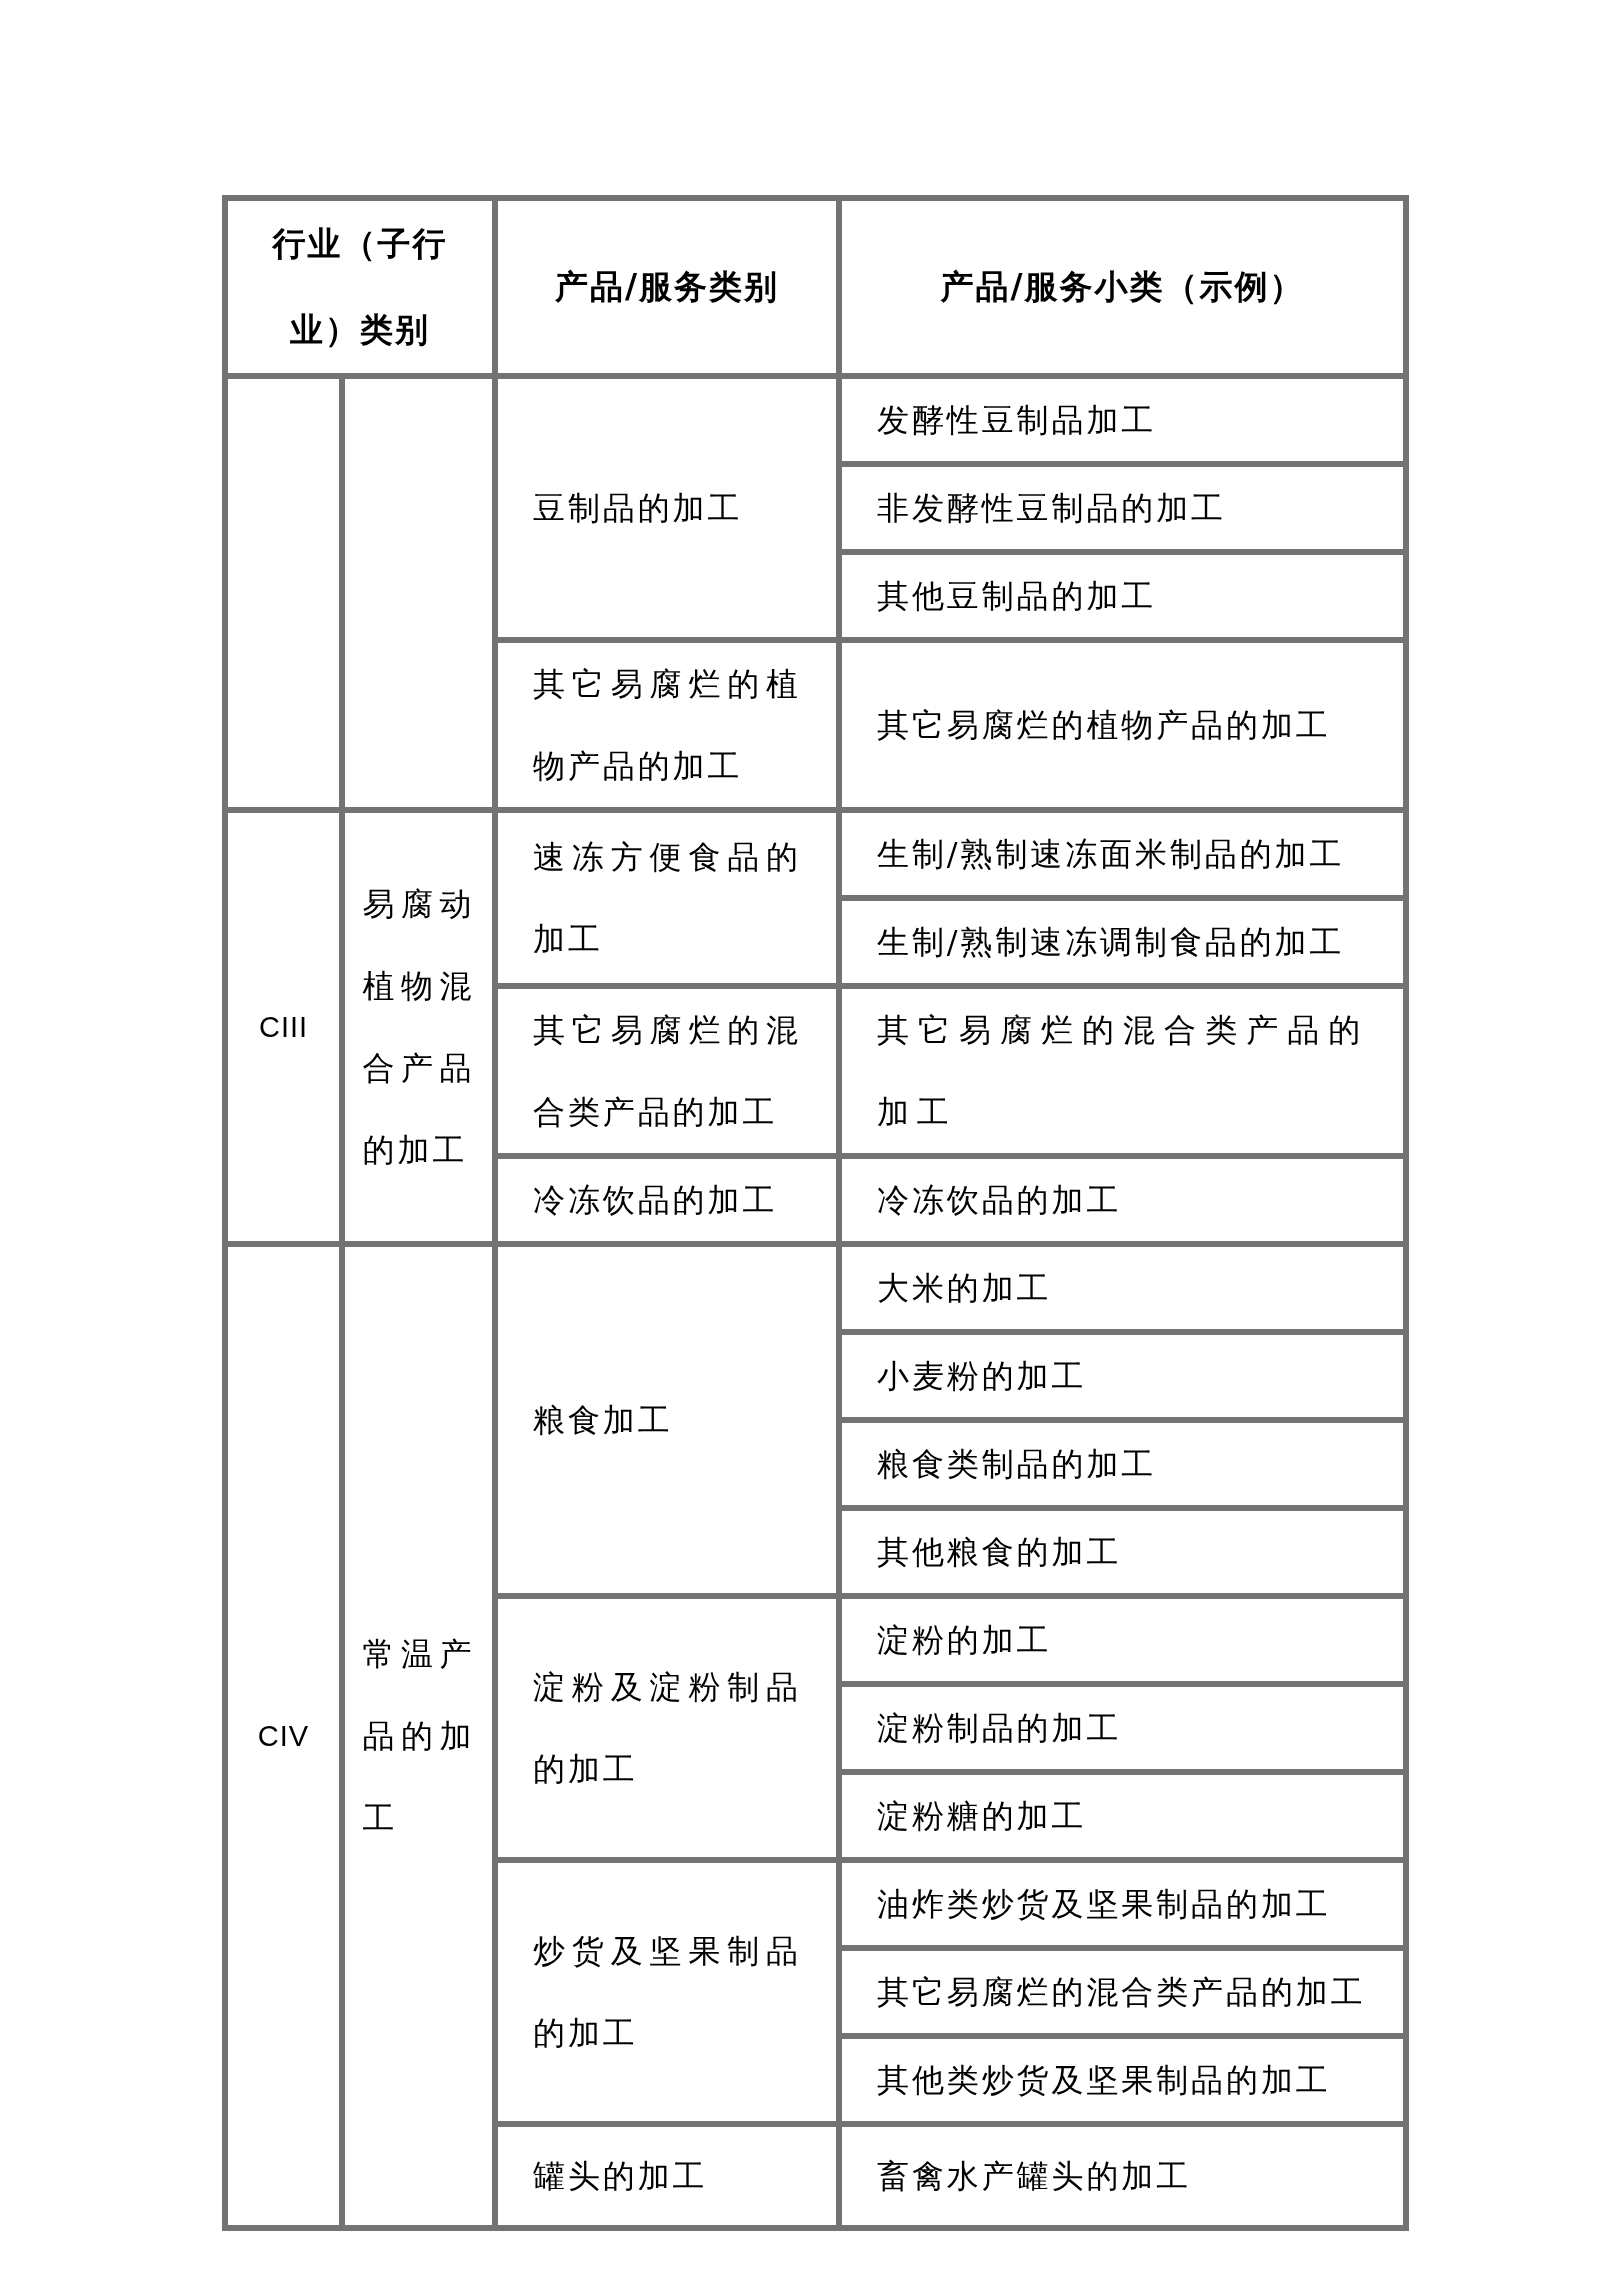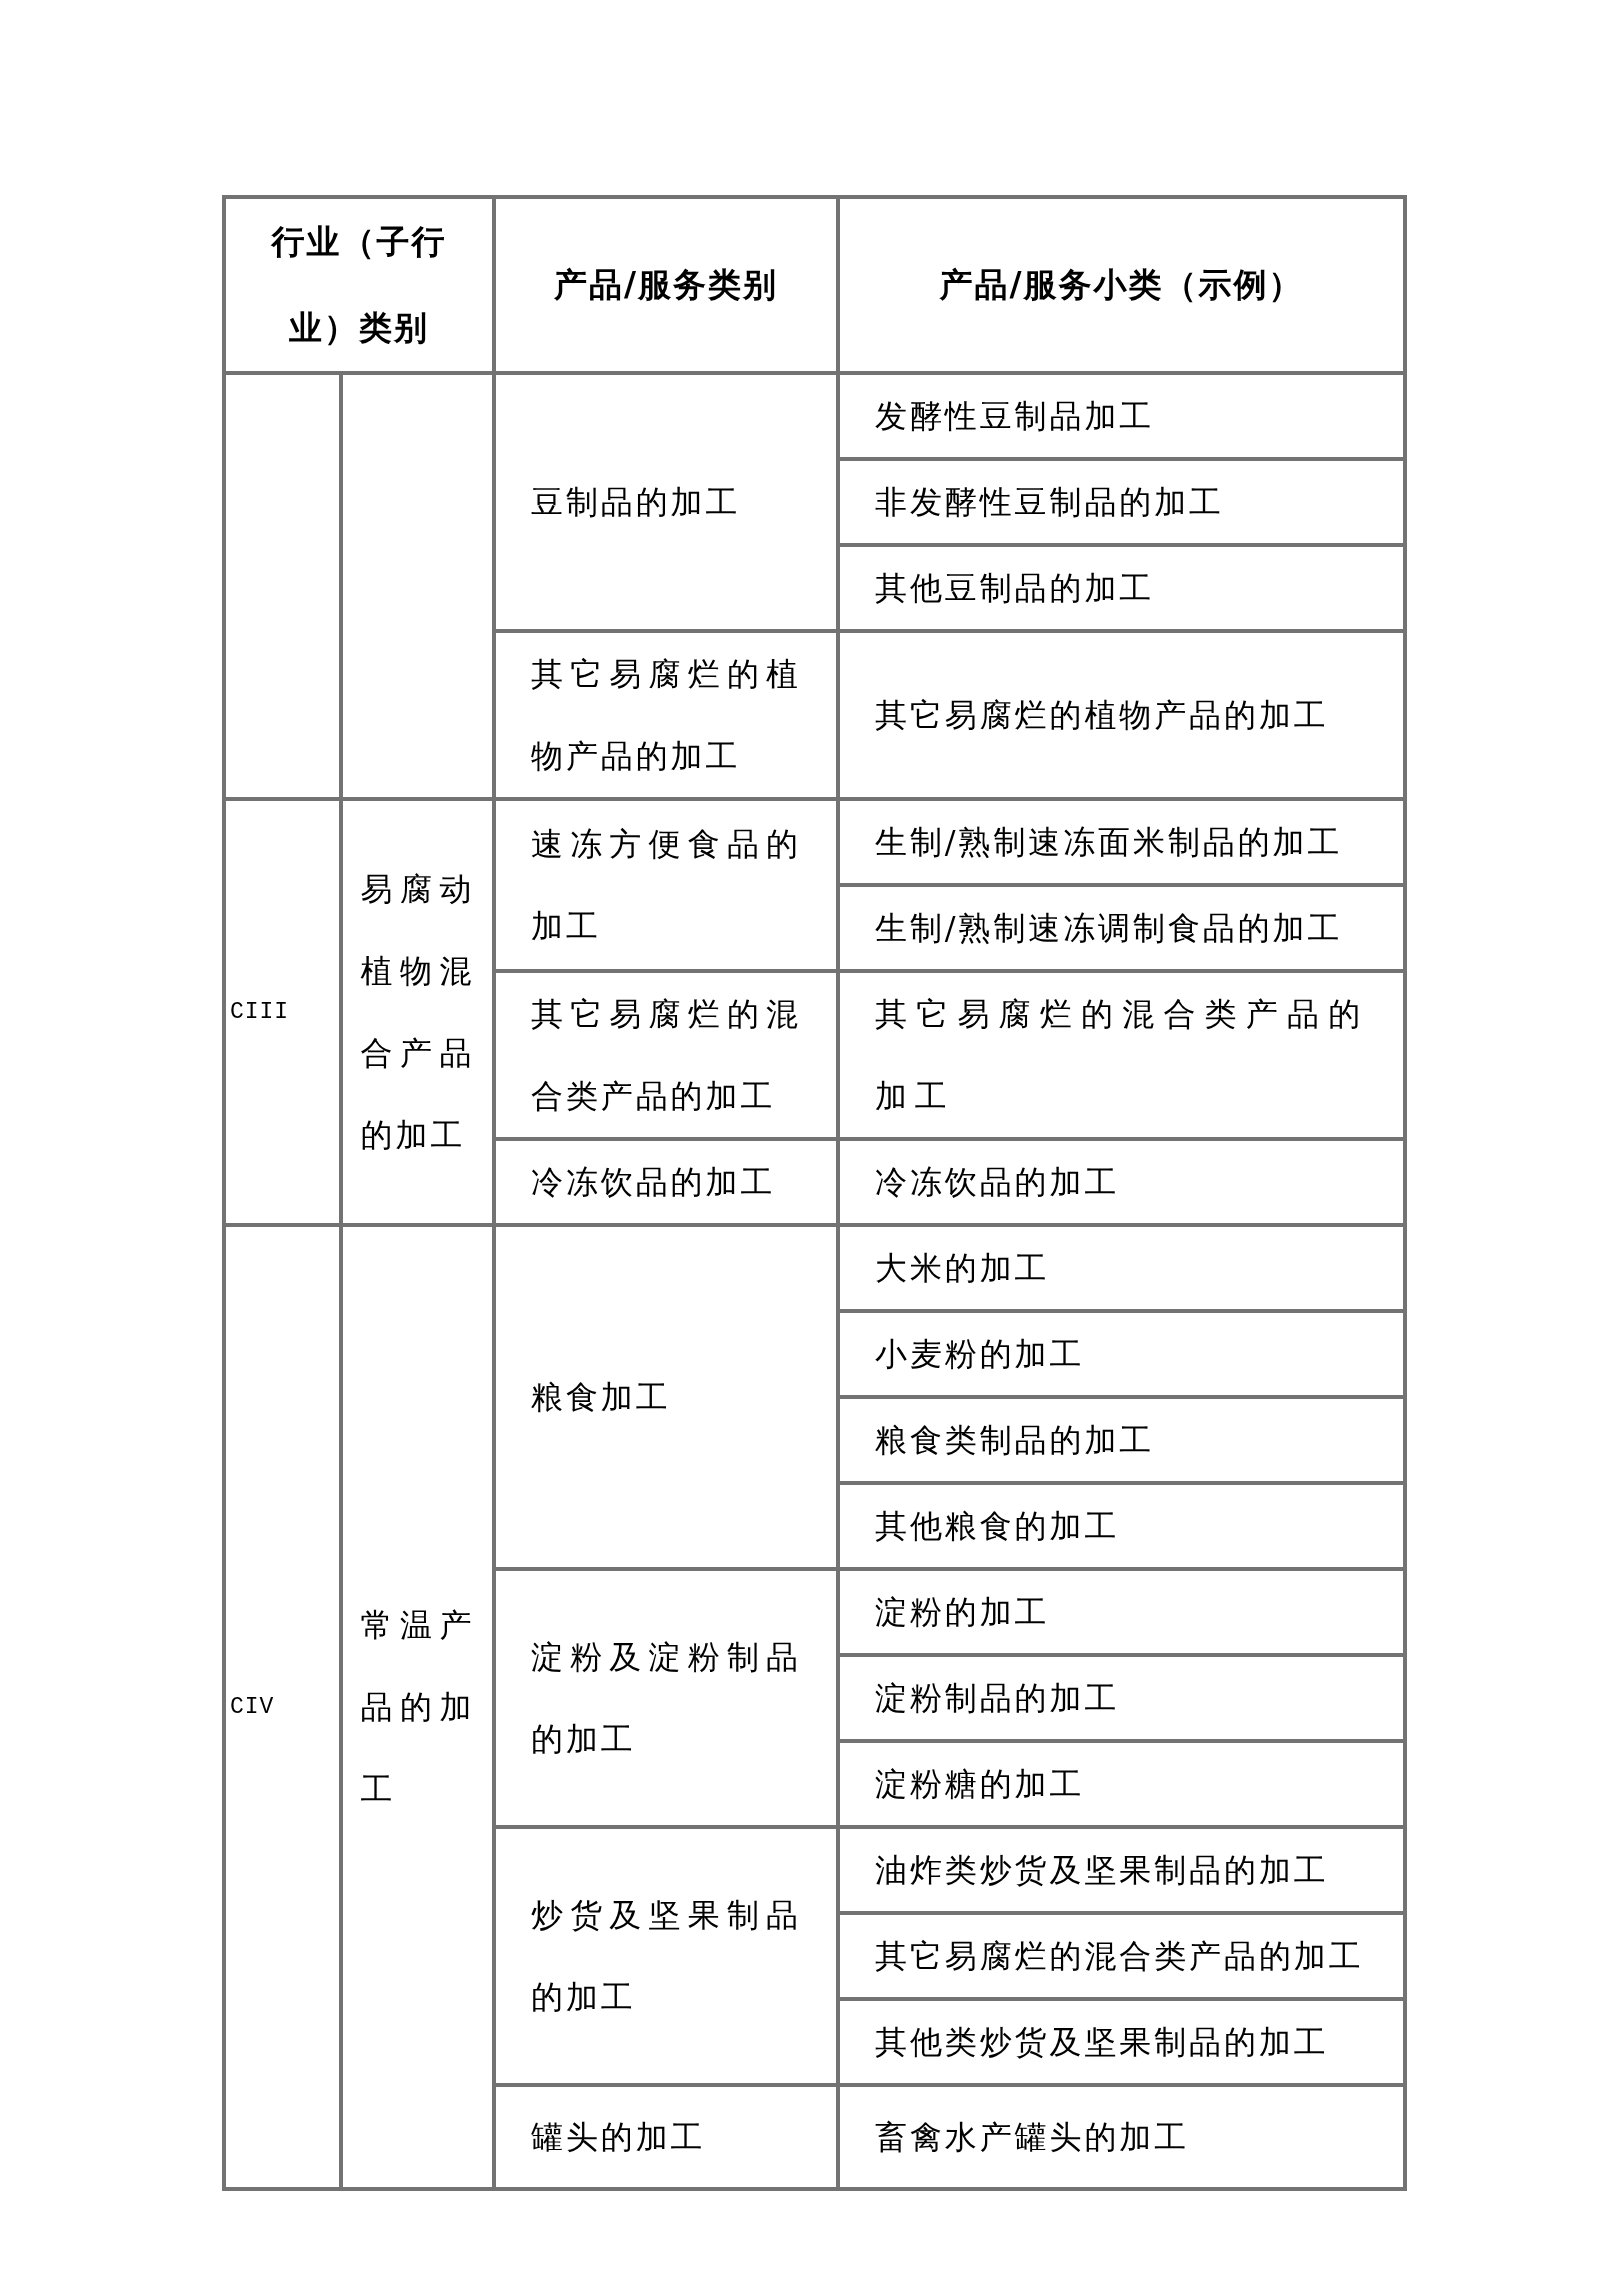--- a/index.html
+++ b/index.html
@@ -17,21 +17,21 @@
   table.doc-table {
     position: absolute;
     left: 222px;
     top: 195px;
     width: 1180px;
     border-collapse: collapse;
     table-layout: fixed;
     border: 3.9px solid #000000;
   }
   th, td {
-    border: 4px solid #737373;
+    border: 6px solid #737373;
     overflow: hidden;
     word-break: break-all;
   }
   th {
     font-size: 33px;
     font-weight: bold;
     text-align: center;
     vertical-align: middle;
     line-height: 86px;
     letter-spacing: 2px;
@@ -40,23 +40,24 @@
   td {
     font-size: 32px;
     line-height: 82px;
     letter-spacing: 2.9px;
     vertical-align: middle;
     text-align: justify;
     text-justify: inter-character;
     padding: 0 35px;
   }
   td.code {
-    font-family: Liberation Mono, monospace;
-    font-size: 23px;
+    font-family: Liberation Sans, sans-serif;
+    font-size: 29px;
     letter-spacing: 1px;
+    text-align: center;
     padding: 0 3.9px;
   }
   td.subind {
     padding: 0 17.6px;
   }
   td.spread {
     letter-spacing: 7.8px;
   }
   thead tr { height: 166px; }
   tr.h-s { height: 80px; }

